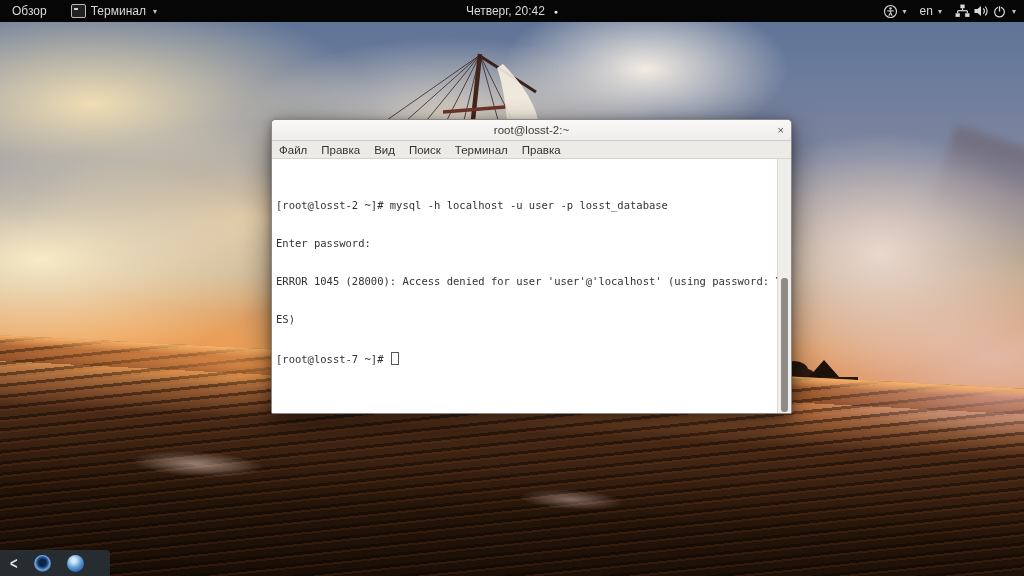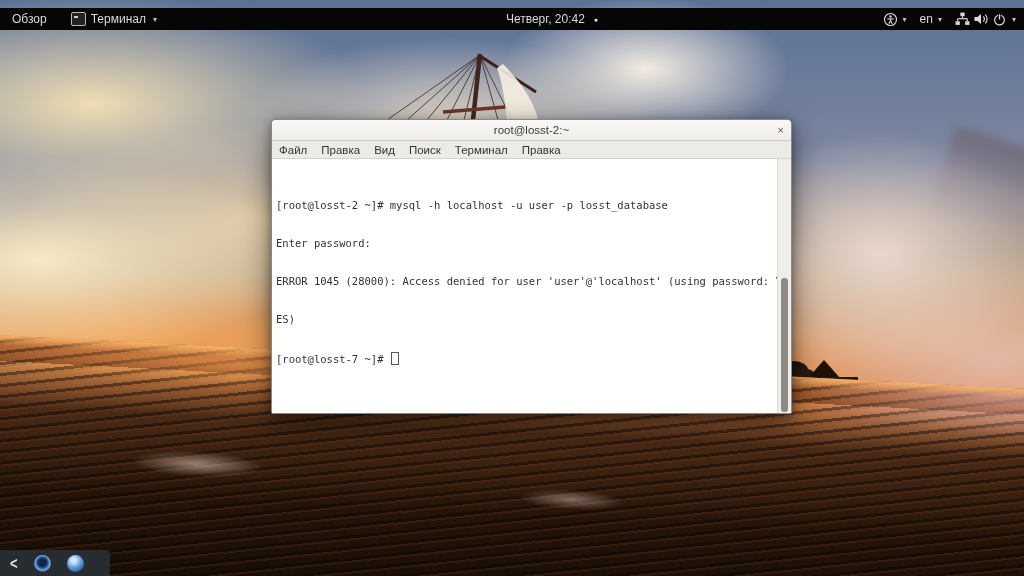--- a/index.html
+++ b/index.html
@@ -34,26 +34,26 @@
       radial-gradient(ellipse 300px 26px at 62% 9%, rgba(240,152,80,.4) 0%, rgba(240,152,80,0) 70%),
       radial-gradient(ellipse 95px 18px at 22% 37%, rgba(242,212,202,.55) 0%, rgba(242,212,202,0) 70%),
       radial-gradient(ellipse 75px 14px at 56% 42%, rgba(236,206,200,.45) 0%, rgba(236,206,200,0) 70%),
       radial-gradient(ellipse 85px 16px at 77% 73%, rgba(222,182,176,.4) 0%, rgba(222,182,176,0) 70%),
       repeating-linear-gradient(171deg, rgba(10,5,2,.45) 0 3px, rgba(130,66,32,.2) 3px 5px, rgba(0,0,0,0) 5px 11px),
       linear-gradient(180deg,#c87840 0%, #8a4c26 8%, #46281427 0,#4a2a16 22%, #241408 48%, #170d06 75%, #120a05 100%);}
   .sea-lip{position:absolute;left:0;right:0;top:0;height:10px;
     background:linear-gradient(180deg, rgba(255,188,110,.85), rgba(255,188,110,0));}
 
   
-  .top-bar{position:absolute;left:0;top:8px;width:1024px;height:22px;background:#060606;
+  .top-bar{position:absolute;left:0;top:0;width:1024px;height:22px;background:#060606;
     color:#d9d9d9;font-size:12px;display:flex;align-items:center;z-index:30;}
   .tb-left{display:flex;align-items:center;gap:16px;margin-left:8px;}
   .tb-btn{display:flex;align-items:center;gap:5px;padding:0 4px;height:22px;cursor:default;}
   .tb-caret{font-size:8px;color:#bdbdbd;margin-left:2px;}
-  .tb-center{position:absolute;left:50%;transform:translateX(-50%);display:flex;align-items:center;height:22px;margin-left:40px;}
+  .tb-center{position:absolute;left:50%;transform:translateX(-50%);display:flex;align-items:center;height:22px;}
   .tb-dot{font-size:7px;margin-left:4px;color:#e8e8e8;}
   .tb-right{margin-left:auto;display:flex;align-items:center;gap:13px;margin-right:8px;height:22px;}
   .tb-right .grp{display:flex;align-items:center;gap:3px;}
   .appicon{width:13px;height:12px;border:1px solid #b9b9b9;border-radius:2px;background:#222;
     position:relative;}
   .appicon::after{content:"";position:absolute;left:2px;top:3px;width:4px;height:1.5px;background:#cfcfcf;}
 
   
   .window{position:absolute;left:271px;top:119px;width:519px;height:293px;z-index:20;
     border:1px solid rgba(40,38,34,.55);border-radius:5px 5px 2px 2px;

